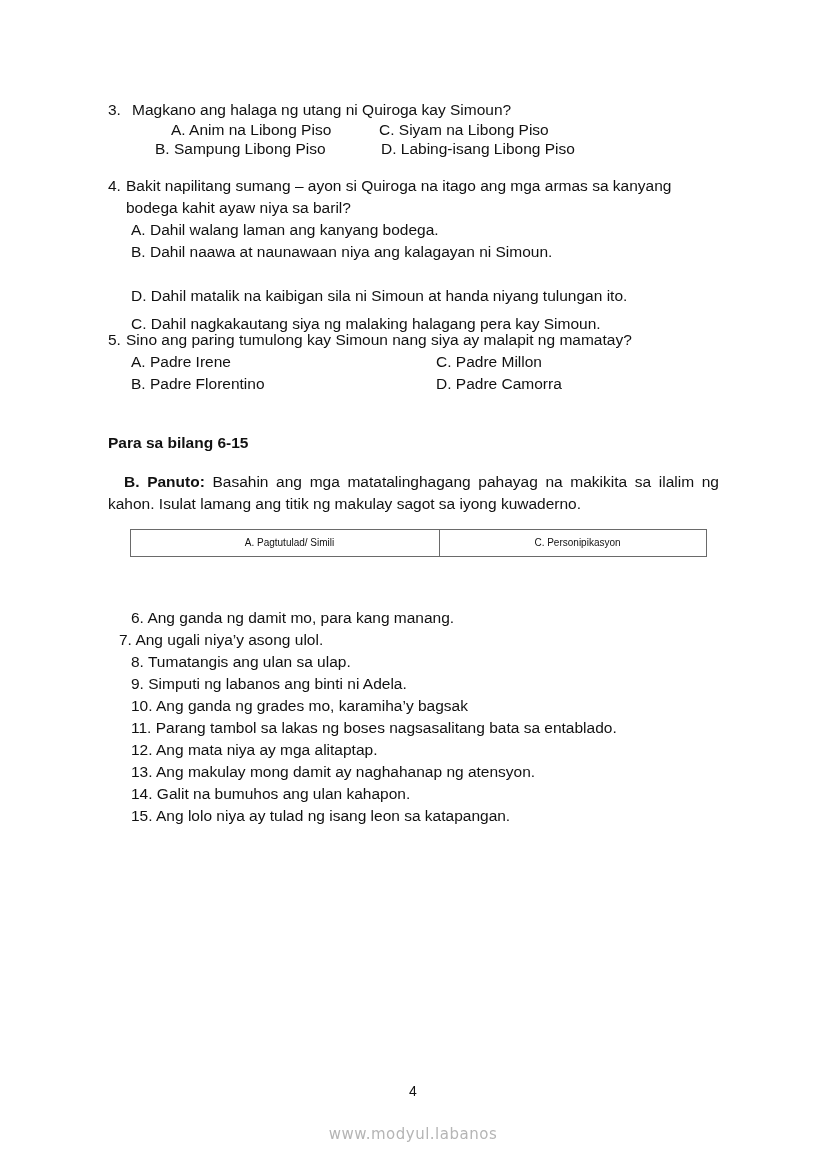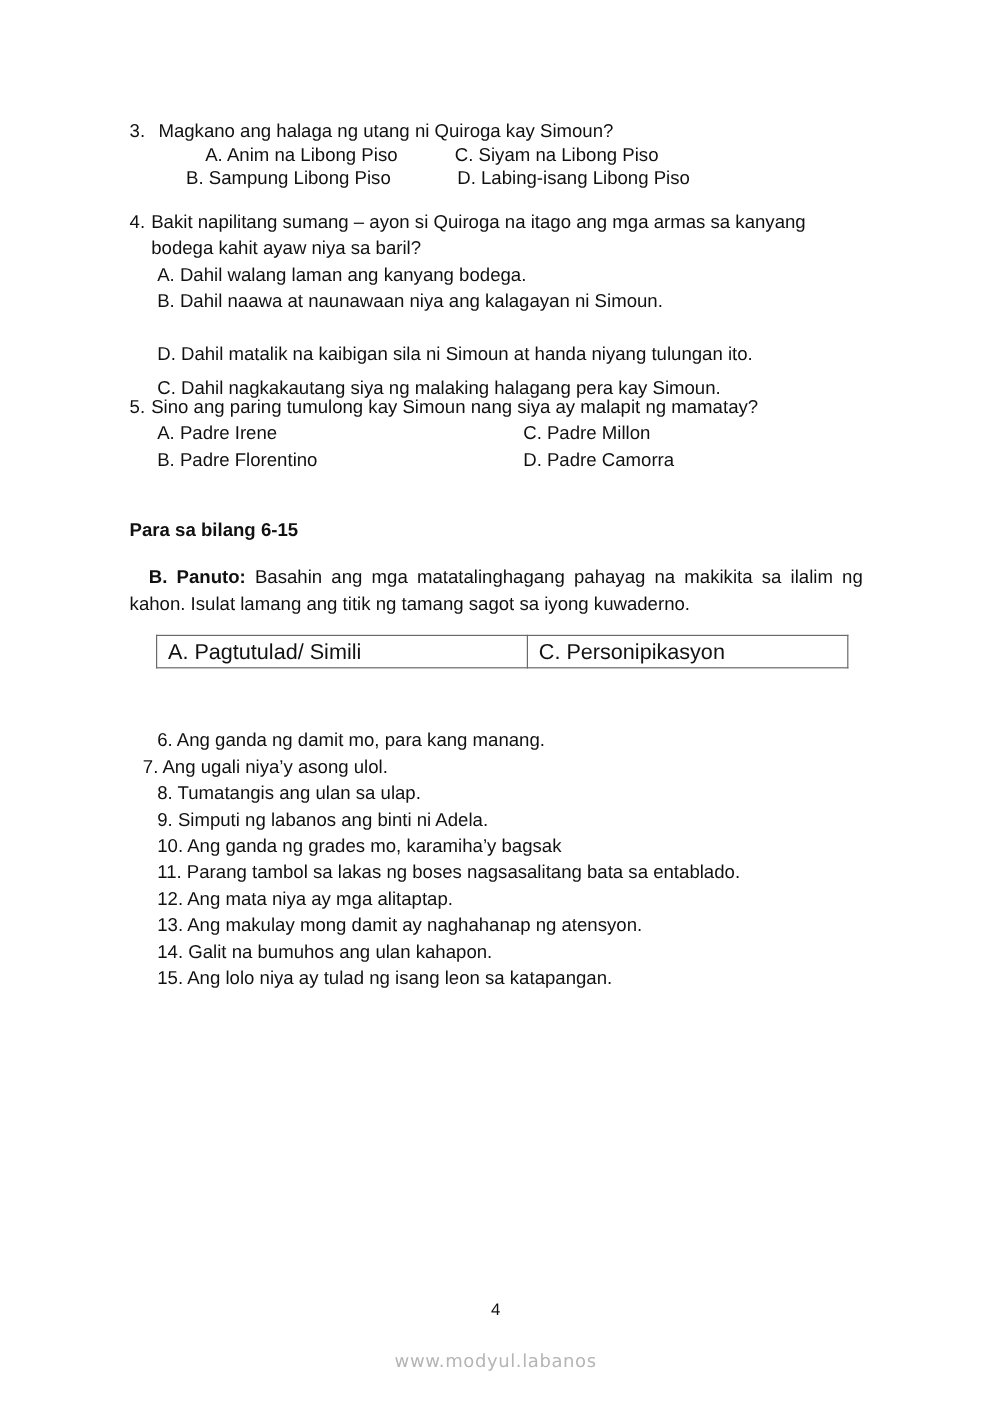--- a/index.html
+++ b/index.html
@@ -3,21 +3,21 @@
 <meta charset="utf-8">
 <style>
   html, body { margin:0; padding:0; background:#ffffff; }
   body { width:826px; height:1169px; position:relative; overflow:hidden;
          font-family:"Liberation Sans", sans-serif; color:#111; font-size:15.5px; }
   .abs { position:absolute; white-space:nowrap; line-height:20px; }
   .bold { font-weight:bold; }
   .justify { position:absolute; left:108px; width:611px; line-height:22px; text-align:justify; }
   .justify .j1 { display:block; text-align:justify; text-align-last:justify;margin-left:16px; }
   table.kahon { position:absolute; left:130px; top:529px; width:577px; border-collapse:collapse; }
-  table.kahon td { border:1.5px solid #6a6a6a; height:26px; padding:0 0 0 9px; font-size:18px; line-height:26px; }
+  table.kahon td { border:1.5px solid #6a6a6a; height:26px; padding:0 0 0 9px; font-size:10px; line-height:26px;text-align:center; }
   table.kahon td.c1 { width:299px; }
   .pagenum { position:absolute; left:0; width:826px; top:1083px; text-align:center; font-size:14px; }
   .watermark { position:absolute; left:0; width:826px; top:1125px; text-align:center; font-size:15px; color:#b5b5b5; letter-spacing:0.5px; font-family:"DejaVu Sans", sans-serif; }
 </style>
 </head>
 <body>
 
 <div>
   <span class="abs" style="left:108px;top:100px;">3.</span>
   <span class="abs" style="left:132px;top:100px;">Magkano ang halaga ng utang ni Quiroga kay Simoun?</span>
@@ -43,21 +43,21 @@
   <span class="abs" style="left:131px;top:352px;">A. Padre Irene</span>
   <span class="abs" style="left:436px;top:352px;">C. Padre Millon</span>
   <span class="abs" style="left:131px;top:374px;">B. Padre Florentino</span>
   <span class="abs" style="left:436px;top:374px;">D. Padre Camorra</span>
 </div>
 
 <div class="abs bold" style="left:108px;top:433px;">Para sa bilang 6-15</div>
 
 <div class="justify" style="top:471px;">
   <span class="j1"><span class="bold">B. Panuto:</span><span> Basahin ang mga matatalinghagang pahayag na makikita sa ilalim ng</span></span>
-  <span style="display:block;">kahon. Isulat lamang ang titik ng tamang sagot sa iyong kuwaderno.</span>
+  <span style="display:block;">kahon. Isulat lamang ang titik ng makulay sagot sa iyong kuwaderno.</span>
 </div>
 
 <table class="kahon">
   <tbody>
       <tr>
     <td class="c1">A. Pagtutulad/ Simili</td>
     <td>C. Personipikasyon</td>
   </tr>
 </tbody>
   </table>

